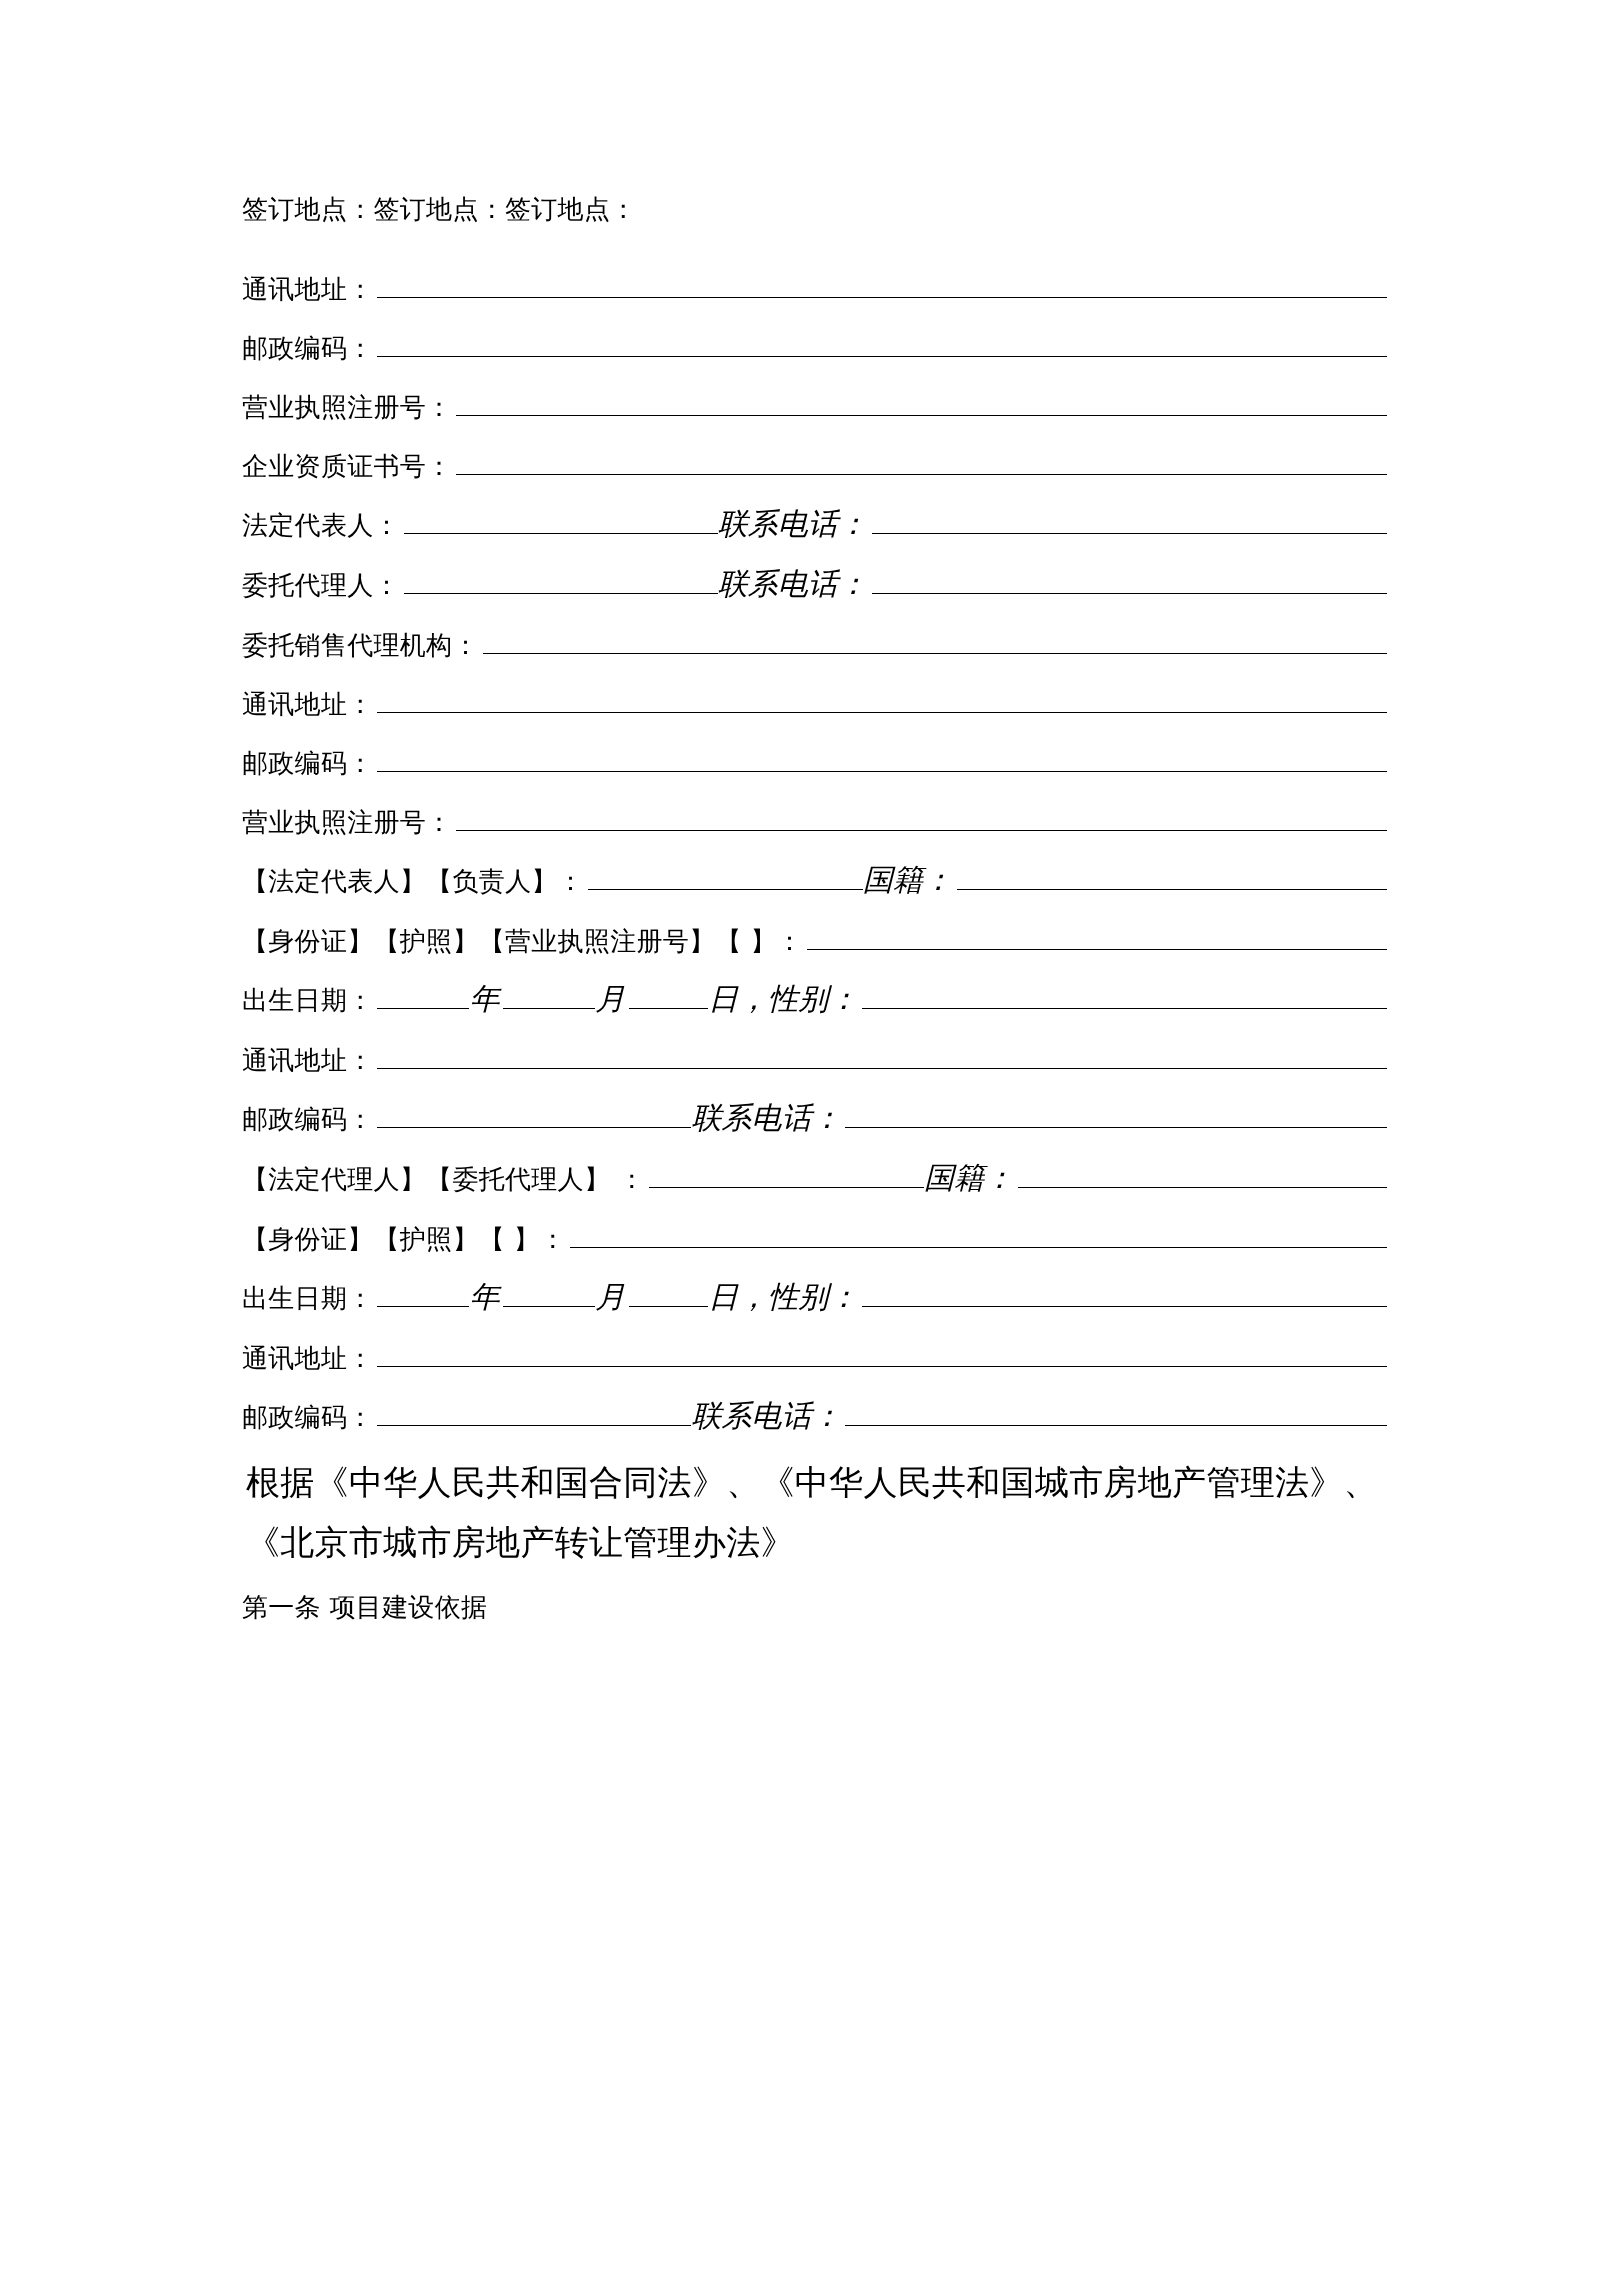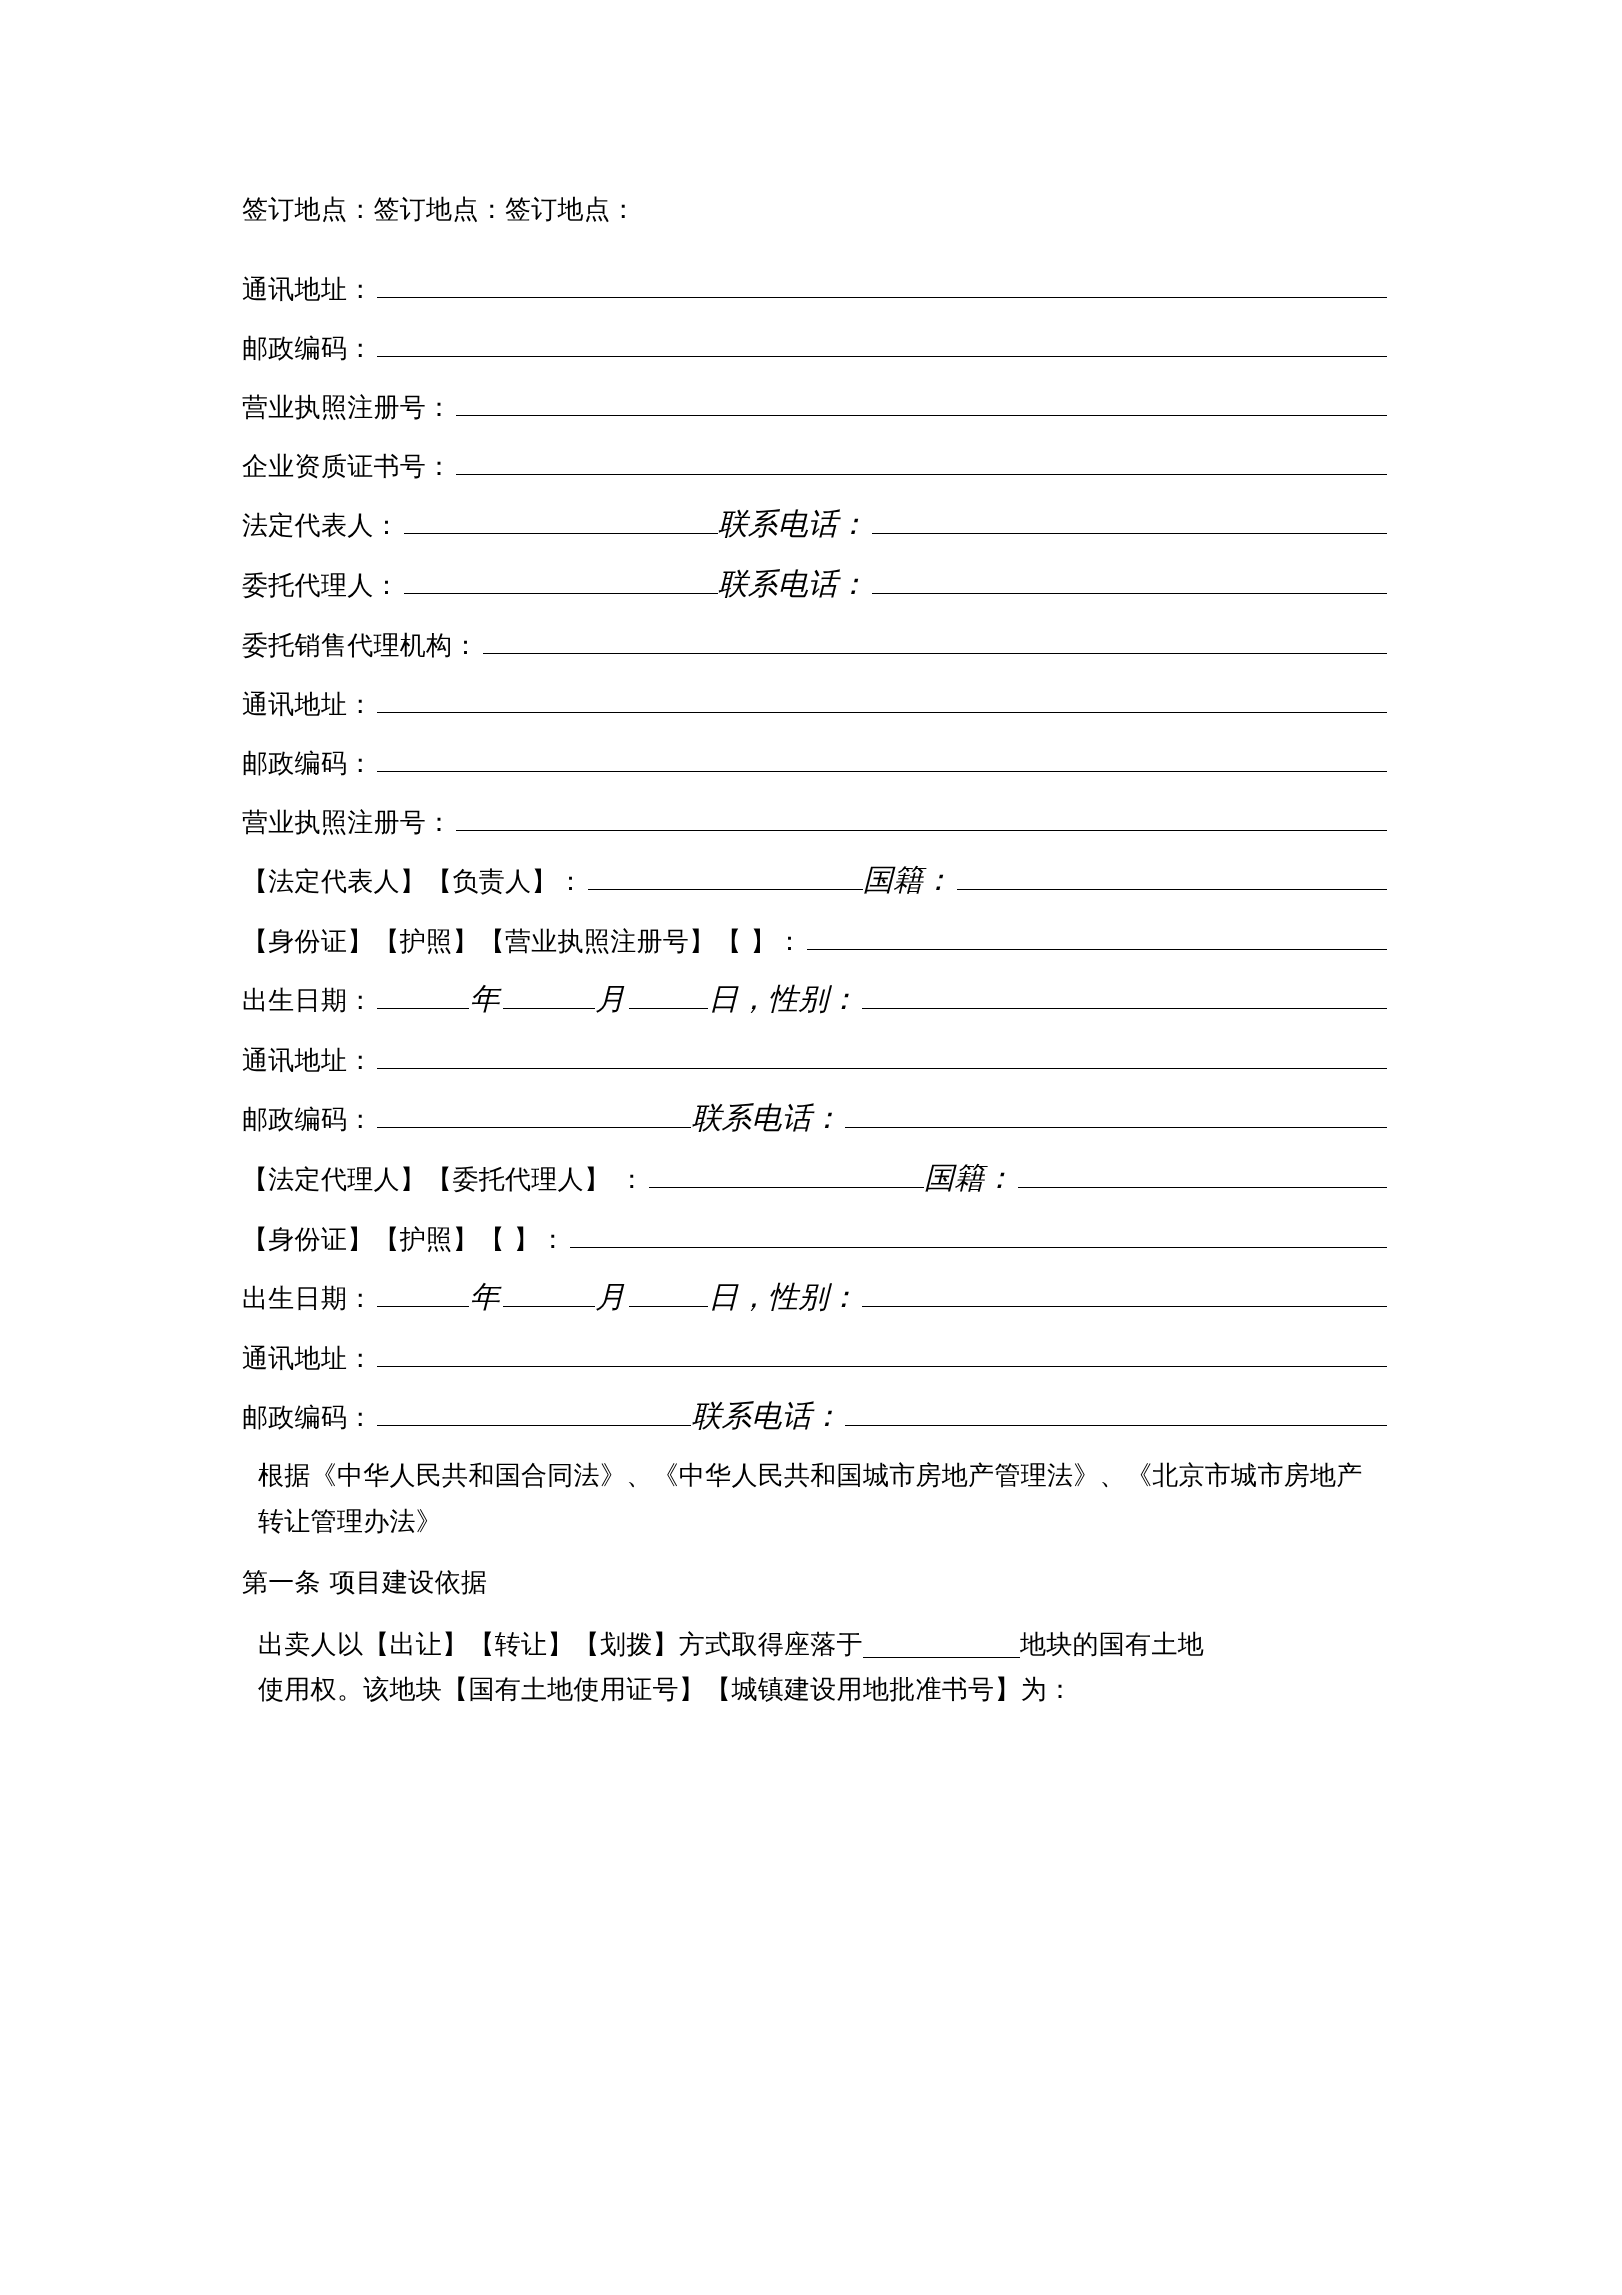--- a/index.html
+++ b/index.html
@@ -52,24 +52,24 @@
     font-size: 30px;
     padding: 0 0 0 0;
     font-style: italic;
   }
   .heading-line {
     font-size: 26px;
     margin-bottom: 46px;
     letter-spacing: 0.3px;
   }
   .para {
-    font-size: 26px;
+    font-size: 34px;
     line-height: 1.75;
     letter-spacing: 0.3px;
-    margin: 16px;
+    margin: 4px;
   }
   .clause-title {
     font-size: 26px;
     line-height: 1.75;
     margin-top: 13px;
     letter-spacing: 0.3px;
   }
   .inline-fill {
     display: inline-block;
     border-bottom: 1.3px solid #000;
@@ -213,20 +213,16 @@
       <span class="label">邮政编码：</span>
       <span class="fill fixed-480"></span>
       <span class="mid-label">联系电话：</span>
       <span class="fill"></span>
     </div>
 
     <div class="para wrap-para">根据《中华人民共和国合同法》、《中华人民共和国城市房地产管理法》、《北京市城市房地产转让管理办法》</div>
 
     <div class="clause-title">第一条   项目建设依据</div>
 
-    <div class="para wrap-para">
-      <span>出卖人以【出让】【转让】【划拨】方式取得座落于</span><span class="inline-fill"></span><span>地块的国有土地</span><br>
-      <span>使用权。该地块【国有土地使用证号】【城镇建设用地批准书号】为：</span>
-    </div>
 
   </div>
 </div>
 
 
 </body></html>

